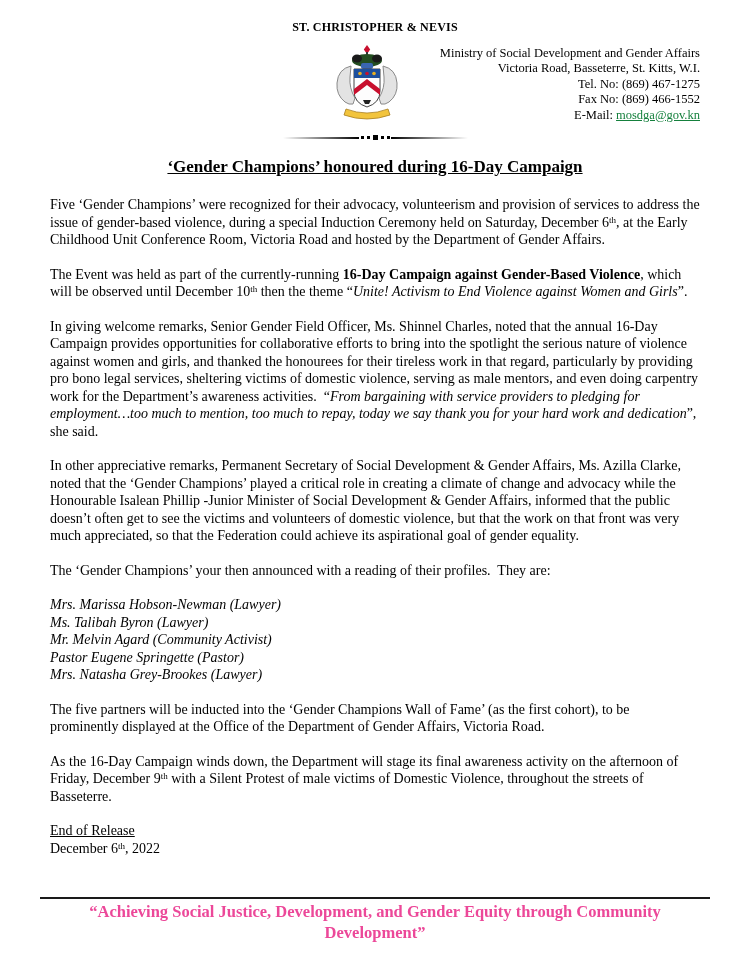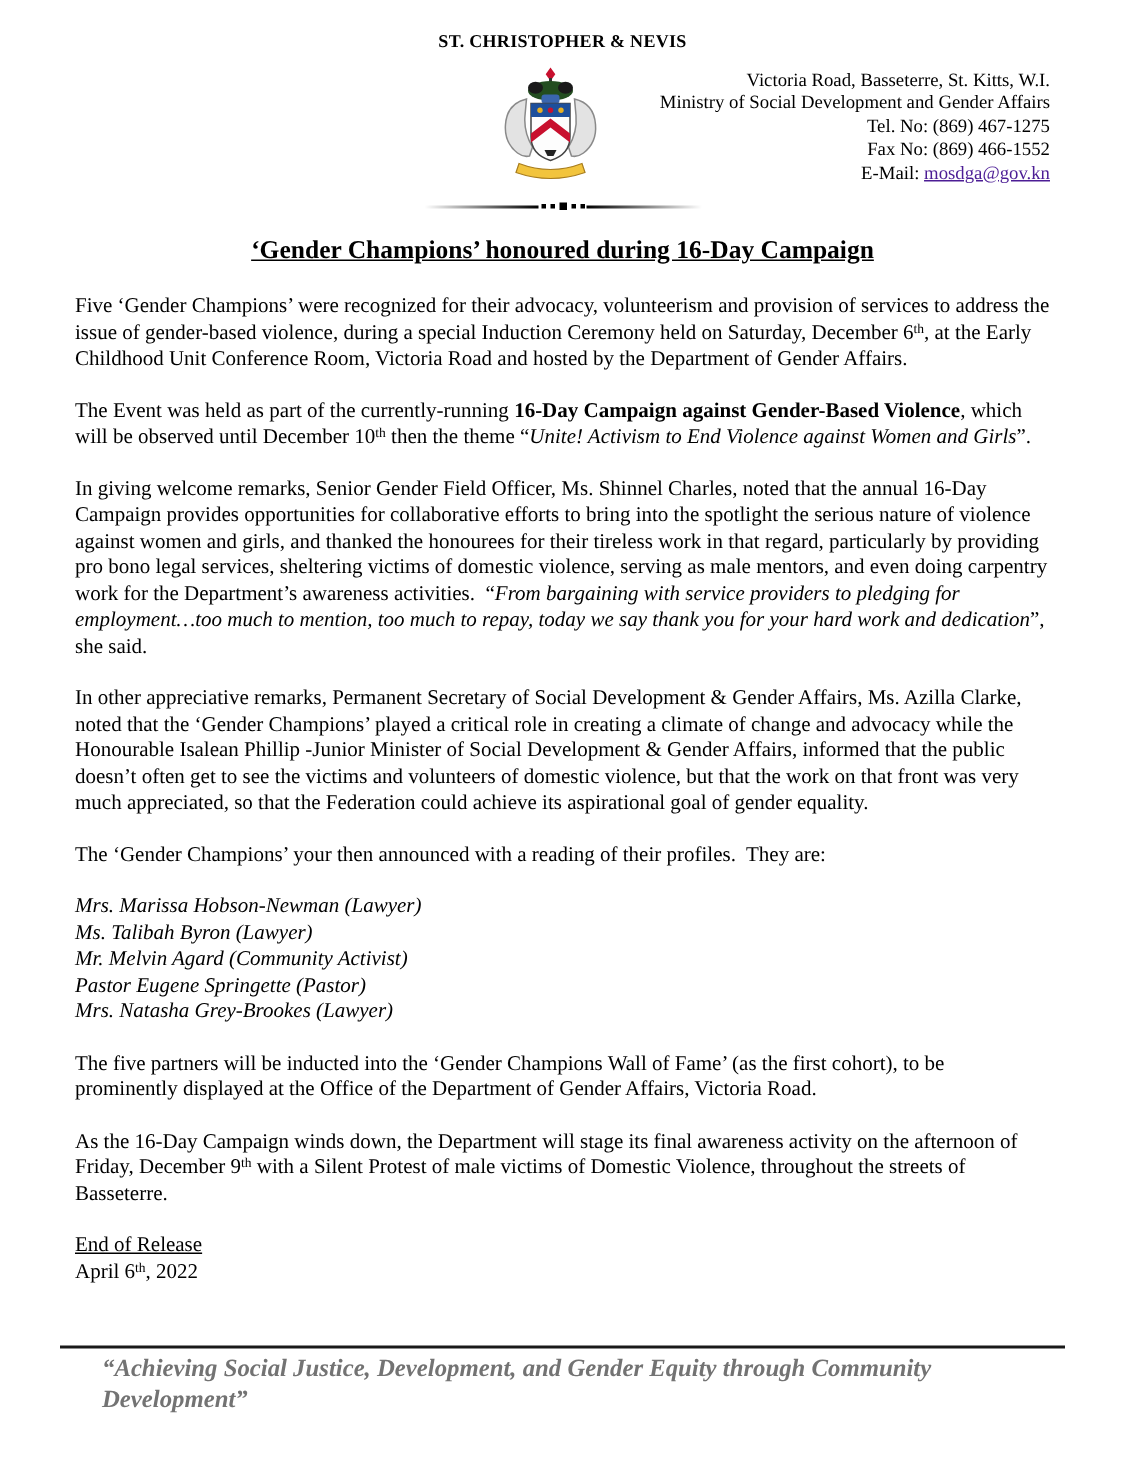--- a/index.html
+++ b/index.html
@@ -4,21 +4,21 @@
 <style>
   html,body { margin:0; padding:0; background:#ffffff; }
   body { width:750px; height:971px; overflow:hidden; font-family:"Liberation Serif", serif; color:#000; }
   .page { padding:20px 50px 0; position:relative; }
 
   .country { text-align:center; font-weight:bold; font-size:12px; letter-spacing:.2px; }
 
   .hdr-row { position:relative; height:84px; margin-top:9px; }
   .crest { position:absolute; left:284px; top:0; width:66px; height:78px; }
   .contact { position:absolute; right:0; top:2px; text-align:right; font-size:12.5px; line-height:15.4px; }
-  .email { color:#4c1d95; text-decoration:underline; cursor:pointer; }
+  .email { color:#15803d; text-decoration:underline; cursor:pointer; }
 
   .divider { display:flex; align-items:center; justify-content:center; width:185px; margin:5px auto 0; height:9px; }
   .dline { height:2px; flex:1; }
   .dline.l { background:linear-gradient(to right, rgba(0,0,0,0), #000); }
   .dline.r { background:linear-gradient(to left, rgba(0,0,0,0), #000); }
   .dot { background:#000; margin:0 1.5px; flex:none; }
   .dot.s { width:3px; height:3px; }
   .dot.b { width:5px; height:5px; }
 
   .title { text-align:center; font-size:17px; font-weight:bold; text-decoration:underline; margin:15px 0 0; }
@@ -29,21 +29,21 @@
   .i { font-style:italic; }
   sup.sup { font-size:9px; line-height:0; vertical-align:4px;font-family:Liberation Serif, serif; }
   .champ-list { margin:0 0 17px; font-style:italic; }
   .champ { height:17.5px; }
 
   .end-row { display:flex; justify-content:space-between; font-size:14px; line-height:17.5px;flex-direction:column; }
   .eor { text-decoration:underline; }
   .rel-date { padding-right:52px; }
 
   .footer-rule { border-top:2.5px solid #1a1a1a; margin:40px -10px 0; }
-  .motto { color:#737373; font-weight:bold; font-size:16.5px; line-height:21px; text-align:left; margin-top:2px; padding:0 18px;font-style:italic; }
+  .motto { color:#ec4899; font-weight:bold; font-size:16.5px; line-height:21px; text-align:center; margin-top:2px; padding:0 18px; }
 </style>
 </head>
 <body>
 
 <div class="page">
 
   <div class="country">ST. CHRISTOPHER &amp; NEVIS</div>
 
   <div class="hdr-row">
     <svg class="crest" viewBox="0 0 66 78" aria-hidden="true">
@@ -58,22 +58,22 @@
       <path d="M20 25 h26 v22 q0 12 -13 16 q-13 -4 -13 -16 z" fill="#fdfdfd" stroke="#444" stroke-width="1"></path>
       <rect x="20" y="25" width="26" height="9" fill="#1d4f9c"></rect>
       <circle cx="26" cy="29.5" r="1.8" fill="#e8b021"></circle>
       <circle cx="33" cy="29.5" r="1.8" fill="#c8102e"></circle>
       <circle cx="40" cy="29.5" r="1.8" fill="#e8b021"></circle>
       <path d="M20 45 L33 35 L46 45 L46 51 L33 41 L20 51 Z" fill="#c8102e"></path>
       <path d="M29 56 h8 l-2 4 h-4 z" fill="#222"></path>
       <path d="M12 65 q21 8 42 0 l2 6 q-23 8 -46 0 z" fill="#f2c43d" stroke="#a87d1e" stroke-width="0.8"></path>
     </svg>
     <div class="contact">
+      <div>Ministry of Social Development and Gender Affairs</div>
       <div>Victoria Road, Basseterre, St. Kitts, W.I.</div>
-      <div>Ministry of Social Development and Gender Affairs</div>
       <div>Tel. No: (869) 467-1275</div>
       <div>Fax No: (869) 466-1552</div>
       <div><span>E-Mail: </span><a class="email" href="#">mosdga@gov.kn</a></div>
     </div>
   </div>
 
   <div class="divider">
       <span class="dline l"></span>
       <span class="dot s"></span>
       <span class="dot s"></span>
@@ -103,20 +103,20 @@
       <div class="champ">Pastor Eugene Springette (Pastor)</div>
       <div class="champ">Mrs. Natasha Grey-Brookes (Lawyer)</div>
     </div>
 
     <p class="para"><span>The five partners will be inducted into the ‘Gender Champions Wall of Fame’ (as the first cohort), to be prominently displayed at the Office of the Department of Gender Affairs, Victoria Road.</span></p>
 
     <p class="para"><span>As the 16-Day Campaign winds down, the Department will stage its final awareness activity on the afternoon of Friday, December 9</span><sup class="sup">th</sup><span> with a Silent Protest of male victims of Domestic Violence, throughout the streets of Basseterre.</span></p>
 
     <div class="end-row">
       <span class="eor">End of Release</span>
-      <span class="rel-date"><span>April 6</span><sup class="sup">th</sup><span>, 2022</span></span>
+      <span class="rel-date"><span>December 6</span><sup class="sup">th</sup><span>, 2022</span></span>
     </div>
   </div>
 
   <div class="footer-rule"></div>
   <div class="motto">“Achieving Social Justice, Development, and Gender Equity through Community Development”</div>
 
 </div>
 
 </body></html>

